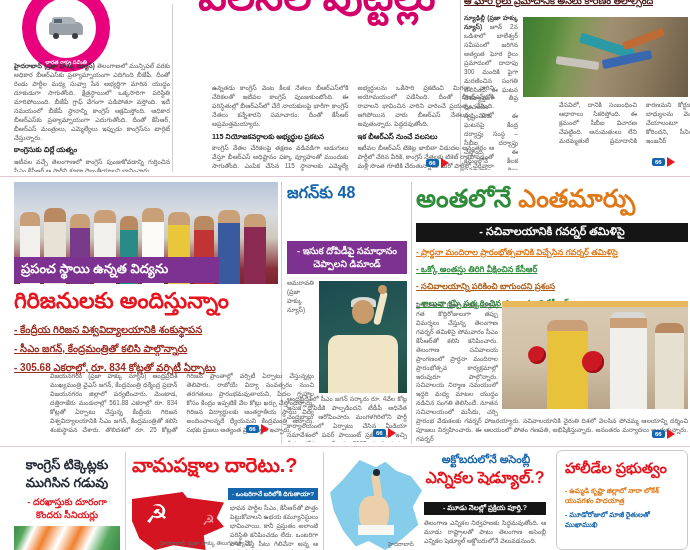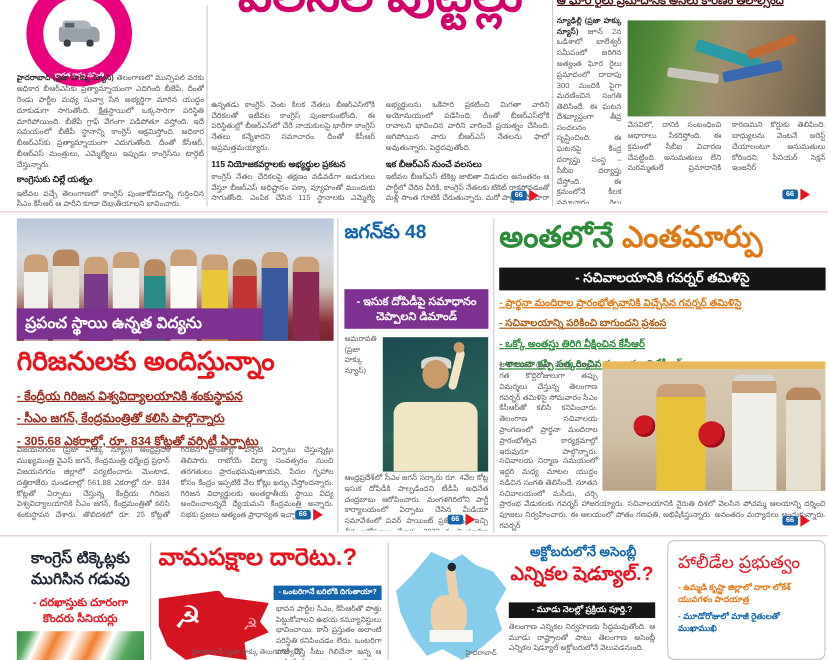--- a/index.html
+++ b/index.html
@@ -2,21 +2,21 @@
 <html><head>
 <meta charset="utf-8">
 <style>
   html,body{margin:0;padding:0;background:#e9e9e9;}
   .page{position:relative;width:690px;height:550px;background:#fff;overflow:hidden;
         font-family:"Liberation Sans",sans-serif;margin:0 auto;}
   .abs{position:absolute;}
   .body-txt{font-size:6.3px;line-height:1.42;color:#5a5a5a;text-align:justify;}
   .body-txt b{color:#333;}
   .sub-h{display:block;font-size:7.2px;font-weight:bold;color:#222;margin:3px 0 2px;}
-  .cols2{column-count:2;column-gap:9px;}
+  .cols2{column-count:2;column-gap:9px;margin-left:36px;}
   .vline{width:1px;background:#cfcfcf;}
   .hline{height:1px;background:#e3c9cd;left:0;width:690px;}
   
   .more{display:flex;align-items:center;gap:2px;}
   .more .mbox{background:#1565ad;color:#fff;font-size:6px;font-weight:bold;
               padding:1px 3px;border-radius:2px;line-height:1;}
   .more .mtri{width:0;height:0;border-top:5px solid transparent;
               border-bottom:5px solid transparent;border-left:8px solid #e8141e;}
   
   .logo{left:22px;top:-16px;width:88px;height:88px;border-radius:50%;background:#e8007d;}
@@ -181,22 +181,22 @@
     <span class="mtri"></span>
   </div>
 
   <div class="abs" style="left:416px;top:184px;font-size:25px;font-weight:bold;white-space:nowrap;">
     <span class="c-gr">అంతలోనే</span>
     <span style="color:#e07818;">ఎంతమార్పు</span>
   </div>
   <div class="abs black-strip" style="left:416px;top:223px;width:272px;height:19px;font-size:11px;">- సచివాలయానికి గవర్నర్ తమిళిసై</div>
   <div class="abs" style="left:416px;top:247px;width:272px;">
     <p class="r-bullet c-or">- ప్రార్థనా మందిరాల ప్రారంభోత్సవానికి విచ్చేసిన గవర్నర్ తమిళిసై</p>
+    <p class="r-bullet c-gr">- ఒక్కో అంతస్తు తిరిగి వీక్షించిన కేసీఆర్</p>
     <p class="r-bullet c-br">- సచివాలయాన్ని పరికించి బాగుందని ప్రశంస</p>
-    <p class="r-bullet c-gr">- ఒక్కో అంతస్తు తిరిగి వీక్షించిన కేసీఆర్</p>
     <p class="r-bullet c-gr">- శాలువా కప్పి సత్కరించిన ముఖ్యమంత్రి కేసీఆర్</p>
   </div>
   <div class="abs body-txt" style="left:416px;top:301px;width:272px;height:142px;overflow:hidden;">
     <div class="gov">
       <div class="gfig" style="left:24%;top:18%;width:22%;height:82%;background:linear-gradient(#caa078 0 12%,#e8c23a 12% 100%);"></div>
       <div class="gfig" style="left:58%;top:10%;width:20%;height:90%;background:linear-gradient(#d8d8d4 0 6%,#c9a078 6% 16%,#f0efe9 16% 100%);"></div>
       <div class="gfig" style="left:82%;top:20%;width:16%;height:80%;background:linear-gradient(#b98a62 0 12%,#e6e0d0 12% 100%);"></div>
       <div class="bouquet" style="left:14%;top:42%;width:18px;height:18px;"></div>
       <div class="bouquet" style="left:43%;top:46%;width:22px;height:22px;"></div>
     </div>
@@ -230,19 +230,19 @@
   </div>
   <div class="abs" style="left:424px;top:453px;width:124px;font-size:11px;font-weight:bold;color:#1565ad;text-align:center;">అక్టోబరులోనే అసెంబ్లీ</div>
   <div class="abs" style="left:420px;top:469px;width:130px;font-size:16px;font-weight:bold;color:#e8141e;text-align:center;">ఎన్నికల షెడ్యూల్.?</div>
   <div class="abs black-strip" style="left:424px;top:502px;width:122px;height:13px;font-size:7px;">- మూడు నెలల్లో ప్రక్రియ పూర్తి.?</div>
   <div class="abs body-txt" style="left:424px;top:519px;width:122px;height:31px;overflow:hidden;">
     <span>తెలంగాణ ఎన్నికల నిర్వహణకు సిద్ధమవుతోంది. ఆ మూడు రాష్ట్రాలతో పాటు తెలంగాణ అసెంబ్లీ ఎన్నికల షెడ్యూల్ అక్టోబరులోనే వెలువడనుంది.</span>
   </div>
   <div class="abs" style="left:388px;top:541px;font-size:5.8px;color:#666;">హైదరాబాద్</div>
 
   <div class="abs box-d" style="left:556px;top:450px;width:132px;height:100px;">
-    <div style="font-size:14.5px;font-weight:normal;color:#e8141e;margin:2px 0 6px;">హాలీడేల ప్రభుత్వం</div>
+    <div style="font-size:14.5px;font-weight:bold;color:#e8141e;margin:2px 0 6px;">హాలీడేల ప్రభుత్వం</div>
     <p class="d-bullet c-or">- ఉమ్మడి కృష్ణా జిల్లాలో నారా లోకేశ్ యువగళం పాదయాత్ర</p>
     <p class="d-bullet c-bl">- మూడోరోజులో మాజీ రైతులతో ముఖాముఖి</p>
 
   </div>
 
 </div>
 
 </body></html>

